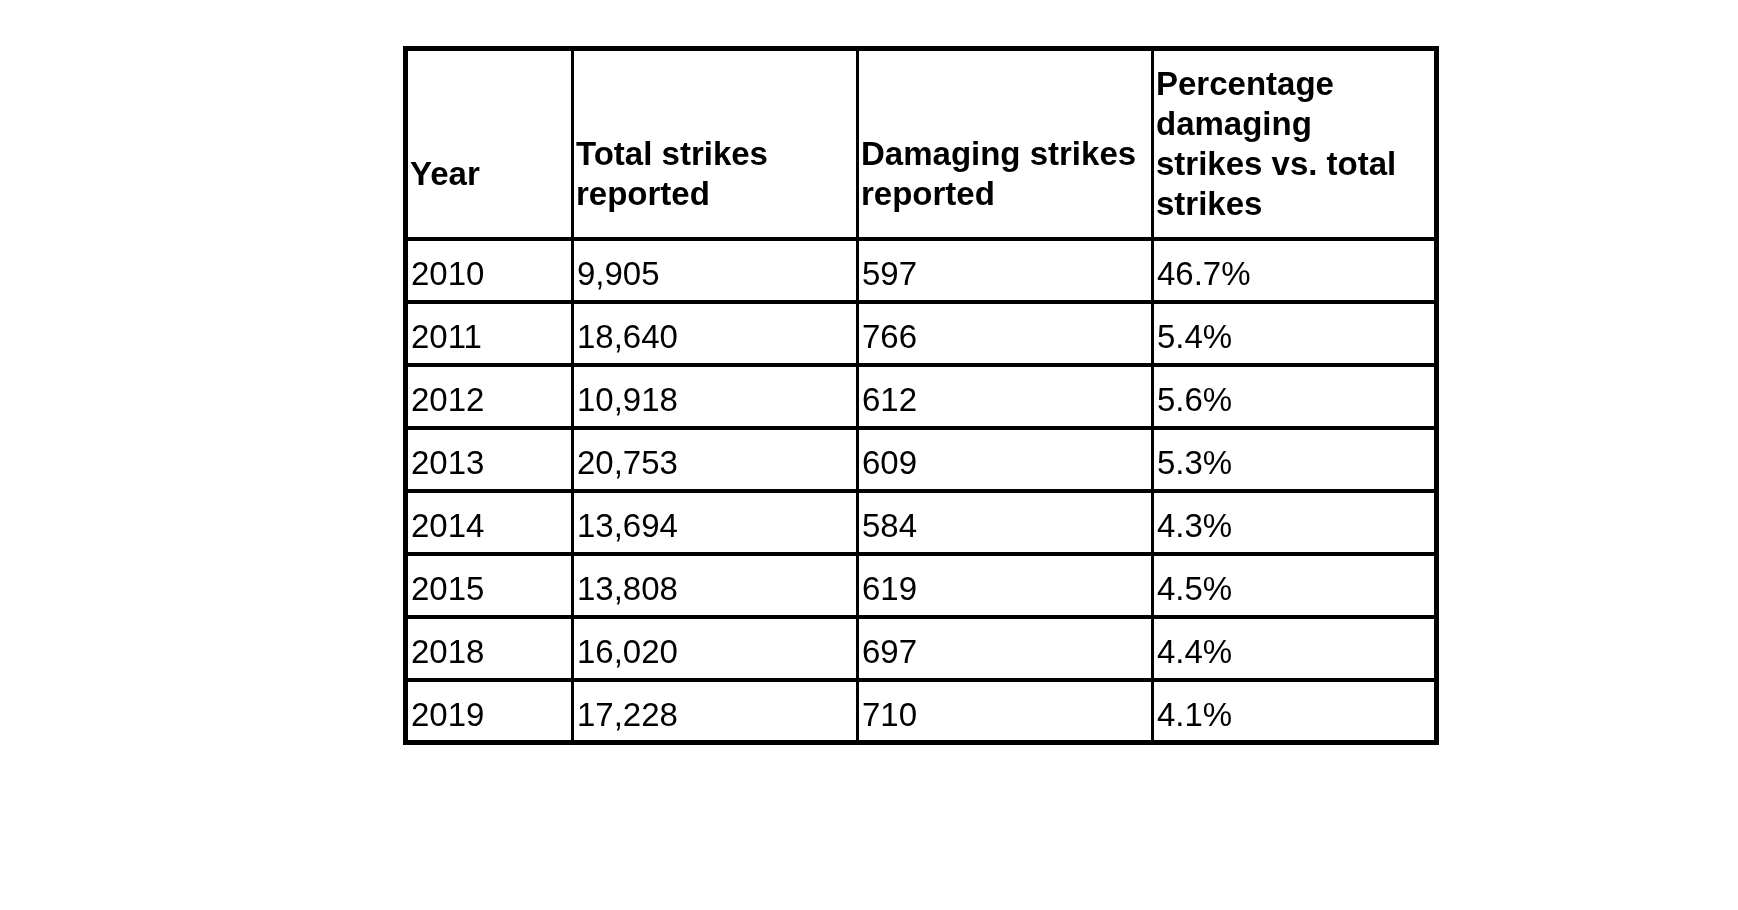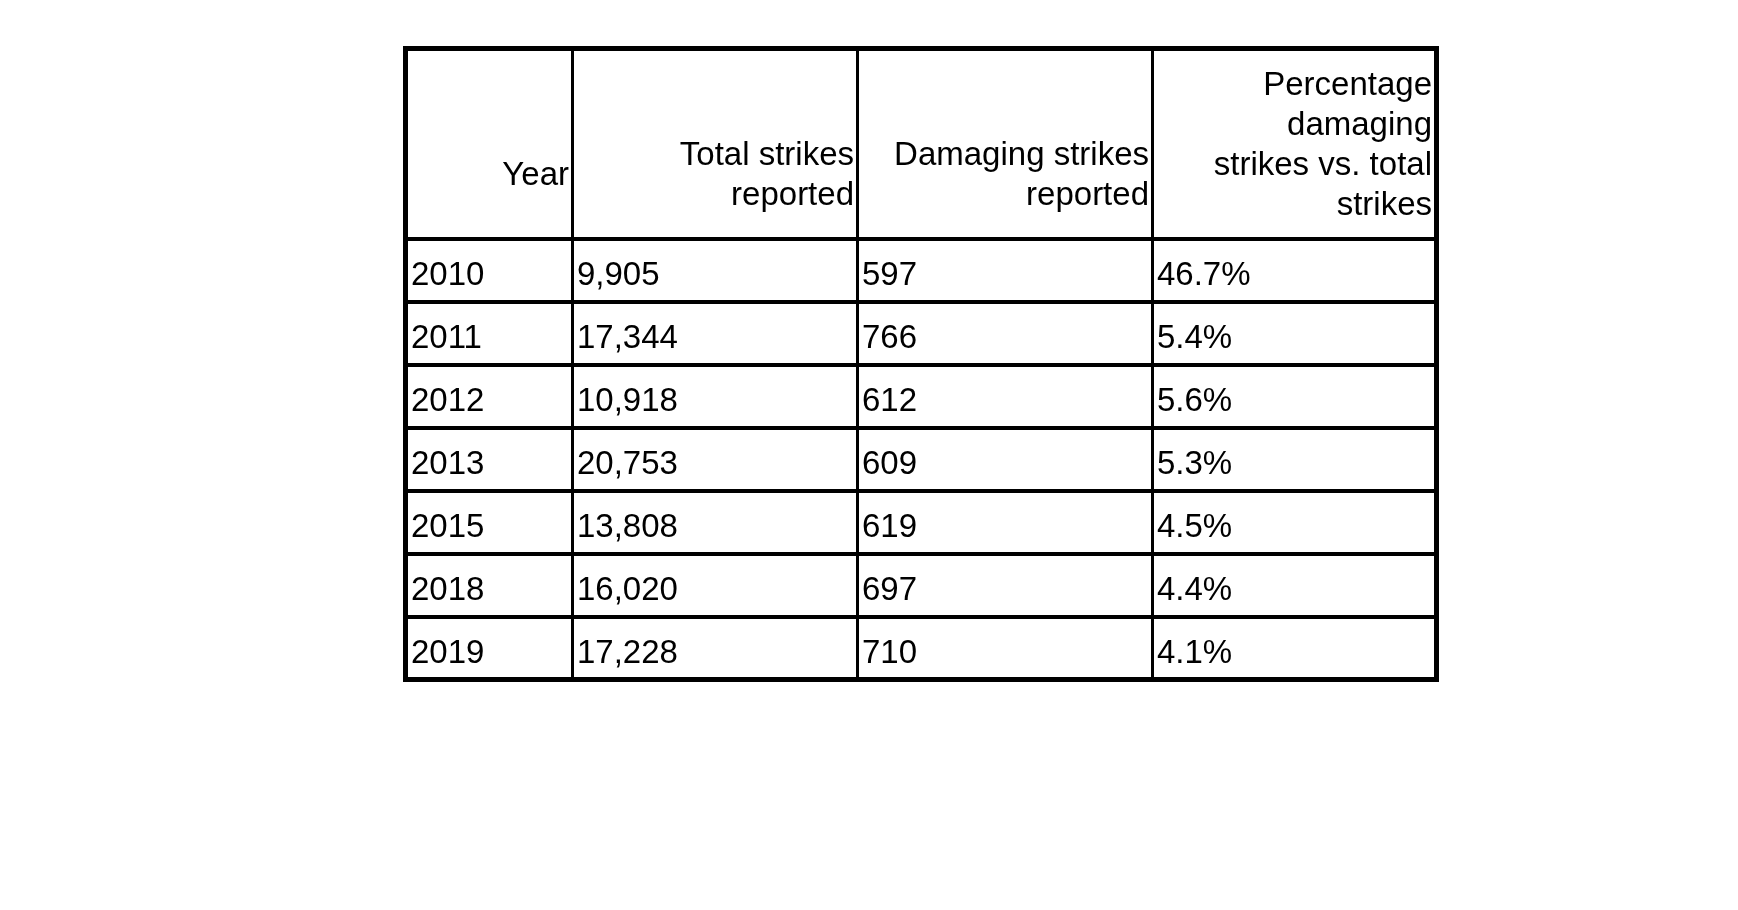--- a/index.html
+++ b/index.html
@@ -40,24 +40,24 @@
     border: solid #000000;
     border-width: 4px 3px;
     background: #ffffff;
     overflow: hidden;
   }
   thead tr.header-row {
     height: 190px;
   }
   thead th {
     border-bottom-width: 5px;
-    font-weight: normal;
+    font-weight: bold;
     font-size: 33px;
     line-height: 40px;
-    text-align: right;
+    text-align: left;
     vertical-align: middle;
     padding: 0 2px;
   }
   .hdr { display: block; }
   .hdr.shift { transform: translateY(30px); }
   .hdr-line { display: block; }
   tbody tr {
     height: 63px;
   }
   tbody td {
@@ -113,35 +113,41 @@
     </thead>
     <tbody>
         <tr>
           <td>2010</td>
           <td>9,905</td>
           <td>597</td>
           <td>46.7%</td>
         </tr>
         <tr>
           <td>2011</td>
-          <td>17,344</td>
+          <td>18,640</td>
           <td>766</td>
           <td>5.4%</td>
         </tr>
         <tr>
           <td>2012</td>
           <td>10,918</td>
           <td>612</td>
           <td>5.6%</td>
         </tr>
         <tr>
           <td>2013</td>
           <td>20,753</td>
           <td>609</td>
           <td>5.3%</td>
+        </tr>
+        <tr>
+          <td>2014</td>
+          <td>13,694</td>
+          <td>584</td>
+          <td>4.3%</td>
         </tr>
         <tr>
           <td>2015</td>
           <td>13,808</td>
           <td>619</td>
           <td>4.5%</td>
         </tr>
         <tr>
           <td>2018</td>
           <td>16,020</td>

